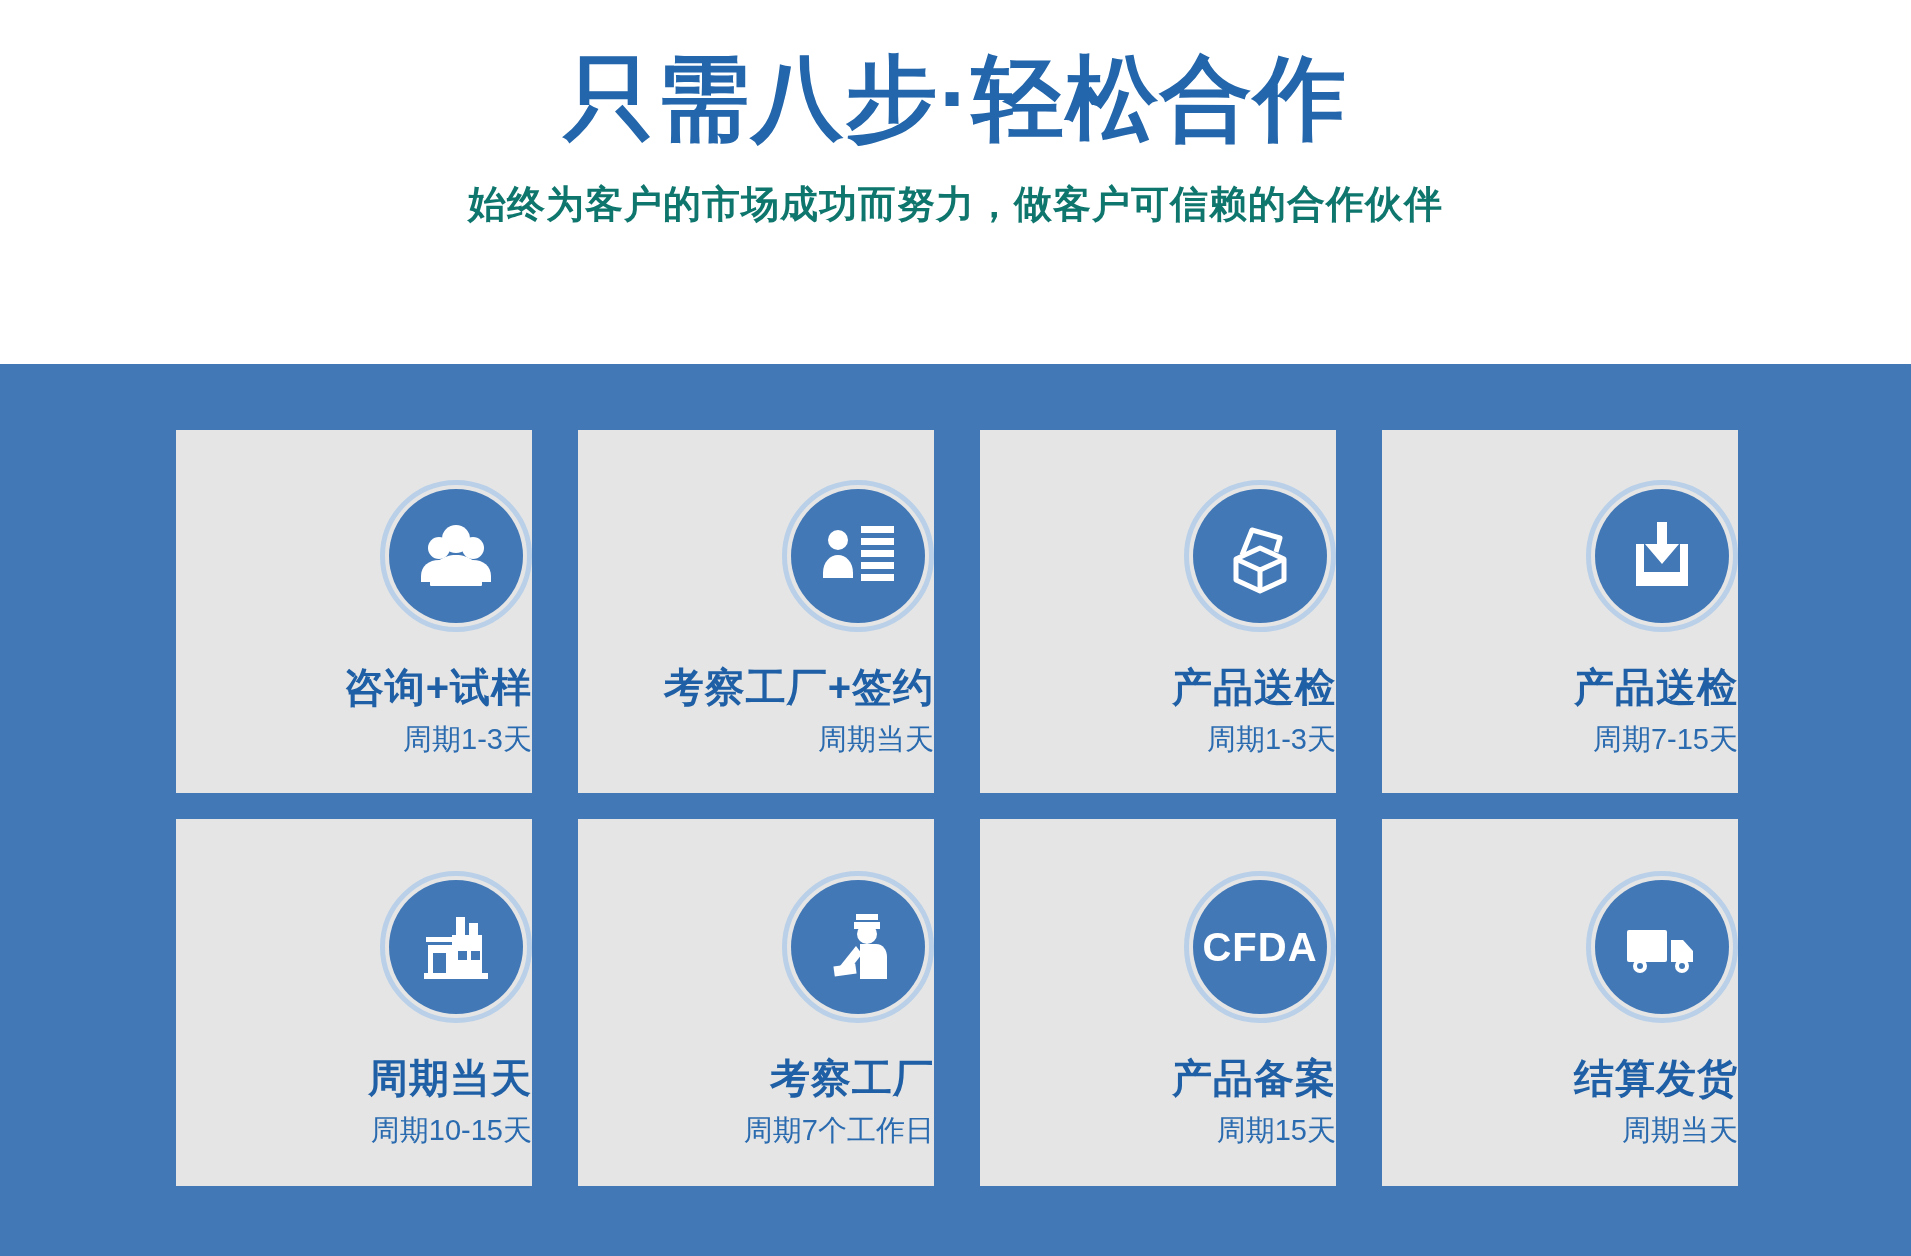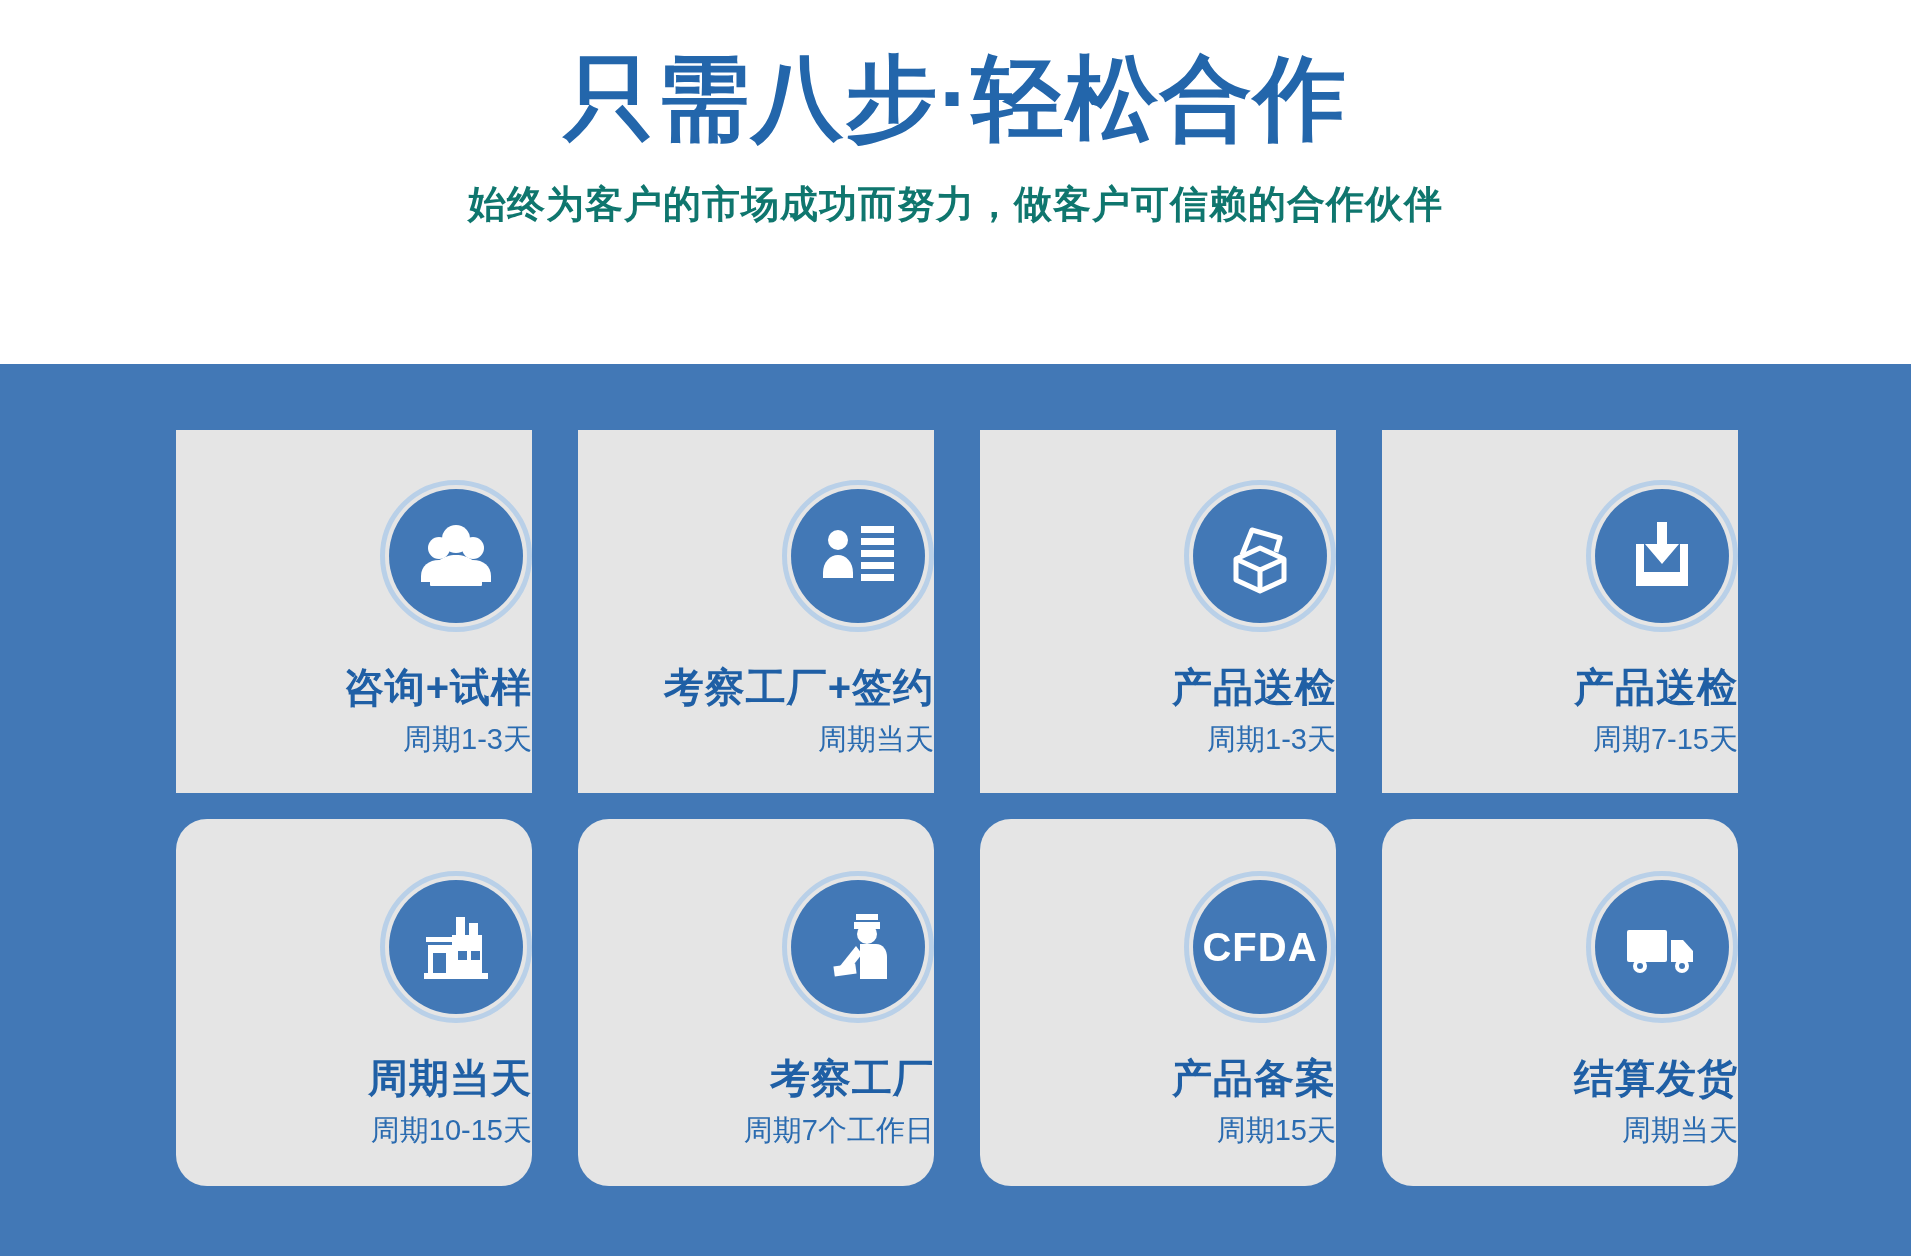--- a/index.html
+++ b/index.html
@@ -88,21 +88,21 @@
     line-height:1.15;
   }
   .card-sub {
     margin-top:12px;
     font-size:29px;
     font-weight:normal;
     color:#2a6bb0;
     white-space:nowrap;
     line-height:1.2;
   }
-  .card.row2 { padding-top:52px;border-radius:31px; }
+  .card.row2 { padding-top:52px; }
   .cfda-text {
     font-family:"Liberation Sans","DejaVu Sans",sans-serif;
     font-weight:bold;
     font-size:40px;
     color:#ffffff;
     letter-spacing:1px;
   }
 </style>
 </head>
 <body>

